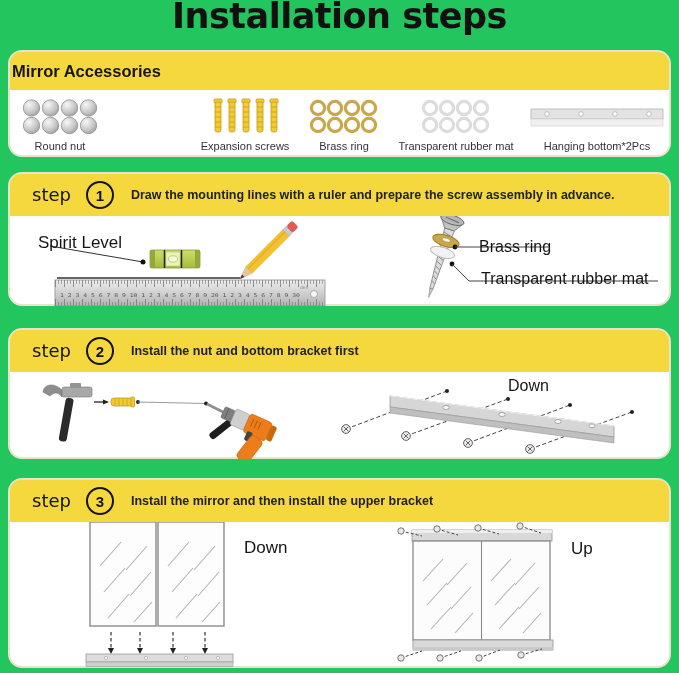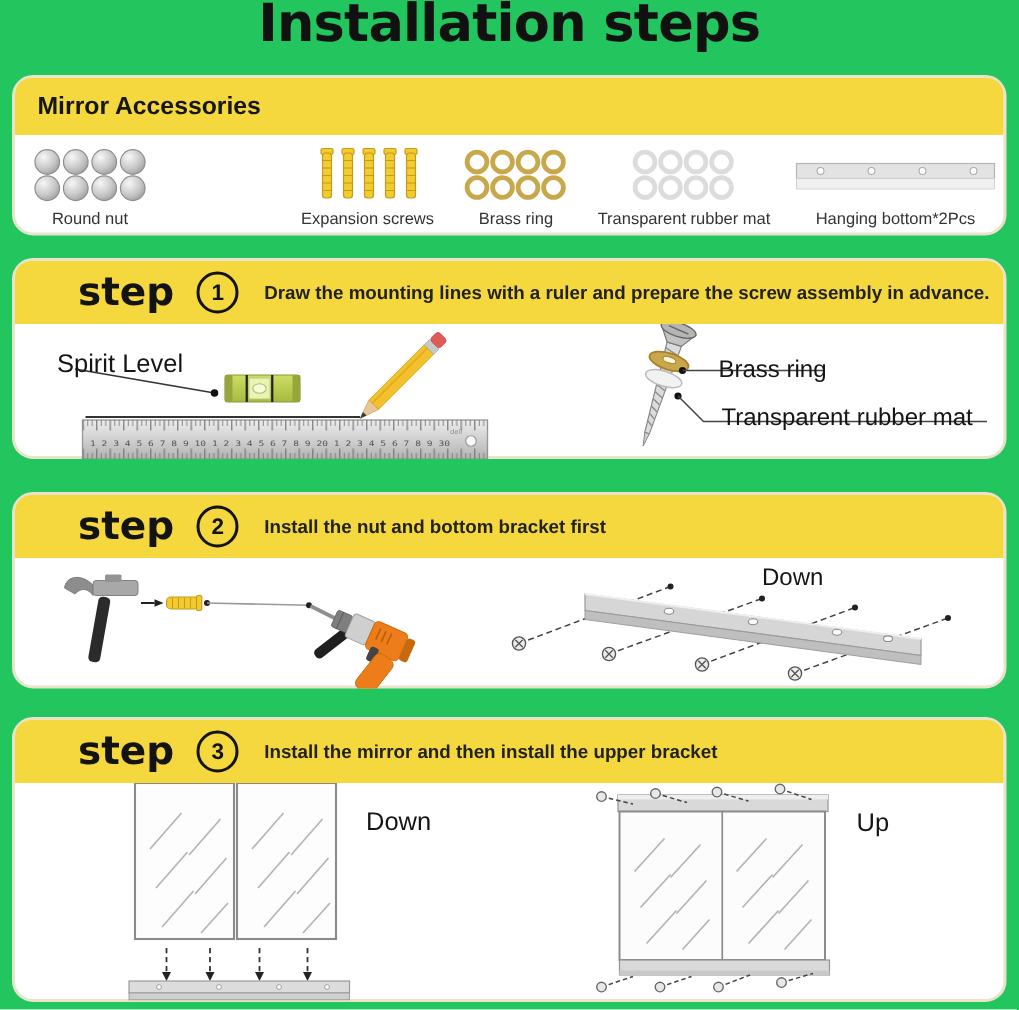--- a/index.html
+++ b/index.html
@@ -6,26 +6,26 @@
   .canvas{position:relative;width:679px;height:673px;background:#22c55e;
           font-family:"Liberation Sans",sans-serif;overflow:hidden;}
   .title{position:absolute;top:-4px;left:0;width:100%;text-align:center;
          font-family:"DejaVu Sans",sans-serif;font-size:35px;font-weight:800;
          color:var(--text-dark,#111);letter-spacing:-0.5px;}
   .box{position:absolute;left:8px;width:663px;box-sizing:border-box;background:#fff;
        border:2px solid var(--panel-border,#E9E3CC);border-radius:14px;}
   .box-header{background:var(--header-yellow,#F5D83E);border-radius:11px 11px 0 0;
               display:flex;align-items:center;}
   .acc-box{top:50px;height:107px;}
-  .acc-header{height:38px;padding-left:15px;font-size:16.5px;font-weight:700;color:#161616;}
+  .acc-header{height:38px;padding-left:2px;font-size:16.5px;font-weight:700;color:#161616;}
   .acc-item{position:absolute;top:44px;display:flex;flex-direction:column;align-items:center;}
   .acc-icon{height:42px;display:flex;align-items:center;justify-content:center;}
   .acc-label{font-size:11px;color:#333;margin-top:2px;white-space:nowrap;}
   .step-header{height:42px;padding-left:22px;}
-  .step-word{font-family:"DejaVu Sans",sans-serif;font-size:26px;font-weight:700;color:#131313;line-height:1;margin-left:20px;}
+  .step-word{font-family:"DejaVu Sans",sans-serif;font-size:18px;font-weight:400;color:#131313;line-height:1;}
   .step-circle{width:24px;height:24px;border:2px solid #131313;border-radius:50%;
                margin-left:15px;display:flex;align-items:center;justify-content:center;
                font-size:15px;font-weight:600;color:#131313;background:transparent;}
   .step-desc{margin-left:17px;font-size:12.5px;font-weight:600;color:#222;}
   .step1{top:172px;height:134px;}
   .step2{top:328px;height:131px;}
   .step3{top:478px;height:190px;}
   .content-svg{position:absolute;left:0;top:42px;}
   .ann{position:absolute;color:#151515;white-space:nowrap;margin-top:12px;}
   .ann-17{font-size:17px;}

